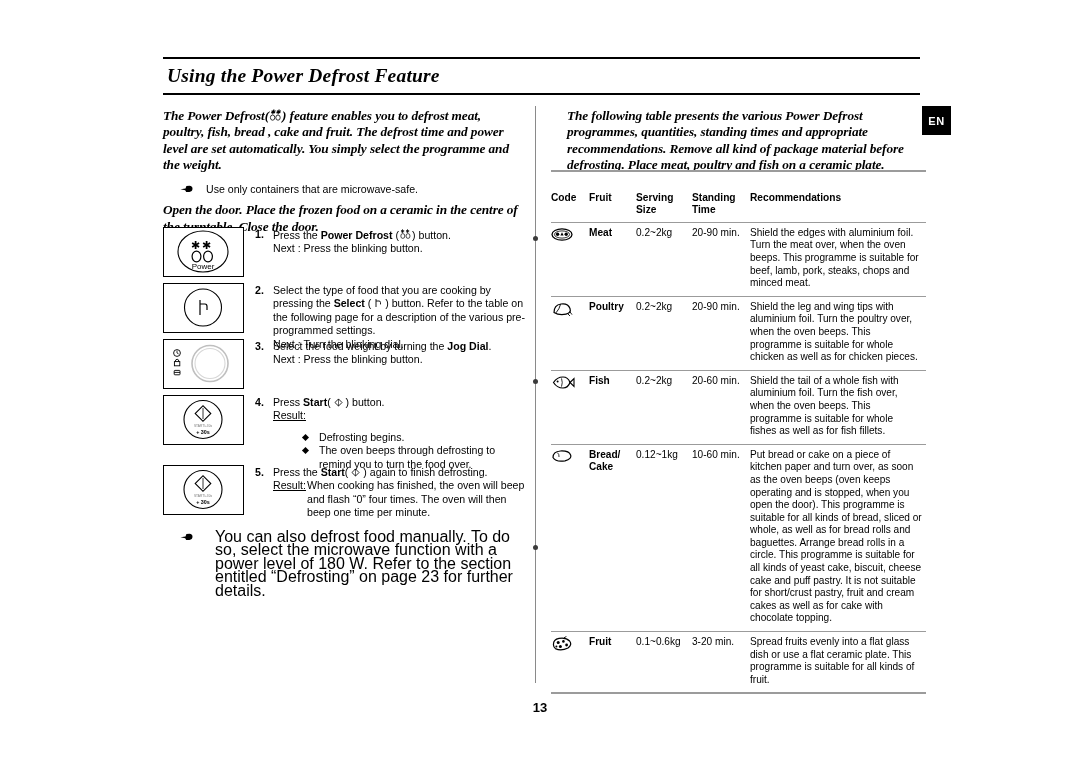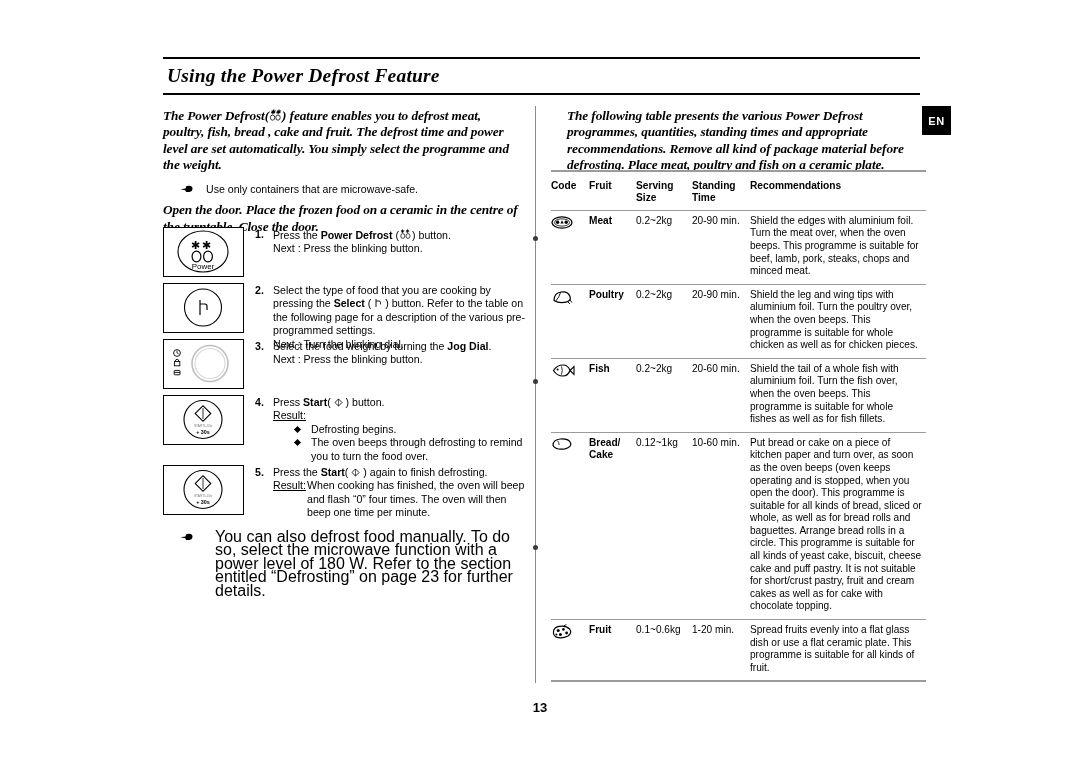--- a/index.html
+++ b/index.html
@@ -158,21 +158,21 @@
   .step-body {
     position: absolute;
     left: 110px;
     width: 258px;
     font-size: 10.6px;
     line-height: 13.4px;
   }
   .b { font-weight: bold; }
   .u { text-decoration: underline; }
   .res-list {
-    margin: 0;
+    margin: 8px;
     padding: 0;
     list-style: none;
   }
   .res-list li {
     position: relative;
     padding-left: 38px;
     line-height: 13.4px;
   }
   .res-list li .dia {
     position: absolute;
@@ -228,21 +228,21 @@
     width: 375px;
     border-collapse: collapse;
     font-size: 10.1px;
     line-height: 12.6px;
   }
   table.pd-table thead th {
     text-align: left;
     font-weight: bold;
     font-size: 10.2px;
     line-height: 12.4px;
-    padding: 8px 4px 5px 0;
+    padding: 20px 4px 5px 0;
     vertical-align: top;
     border-top: 2.2px solid #9b9b9b;
     border-bottom: 1.2px solid #9b9b9b;
   }
   table.pd-table tbody td {
     vertical-align: top;
     padding: 4px 4px 6px 0;
     border-bottom: 1.2px solid #9b9b9b;
   }
   table.pd-table tbody tr:last-child td {
@@ -515,21 +515,21 @@
                 <circle cx="12.4" cy="5.4" r="1.3" fill="#000"></circle>
                 <circle cx="15.6" cy="9" r="1.4" fill="#000"></circle>
                 <circle cx="9.4" cy="10.6" r="1.5" fill="#000"></circle>
                 <circle cx="5.4" cy="10.4" r="1" fill="#000"></circle>
                 <path d="M13 1.8 L15.4 0.5" stroke="#000" stroke-width="0.9"></path>
               </svg>
           </span>
         </td>
         <td class="c-food">Fruit</td>
         <td class="c-size">0.1~0.6kg</td>
-        <td class="c-time">1-20 min.</td>
+        <td class="c-time">3-20 min.</td>
         <td class="c-rec">Spread fruits evenly into a flat glass dish or use a flat ceramic plate. This programme is suitable for all kinds of fruit.</td>
       </tr>
 
     </tbody>
   </table>
 
   <div class="page-num">13</div>
 
 </div>
 

